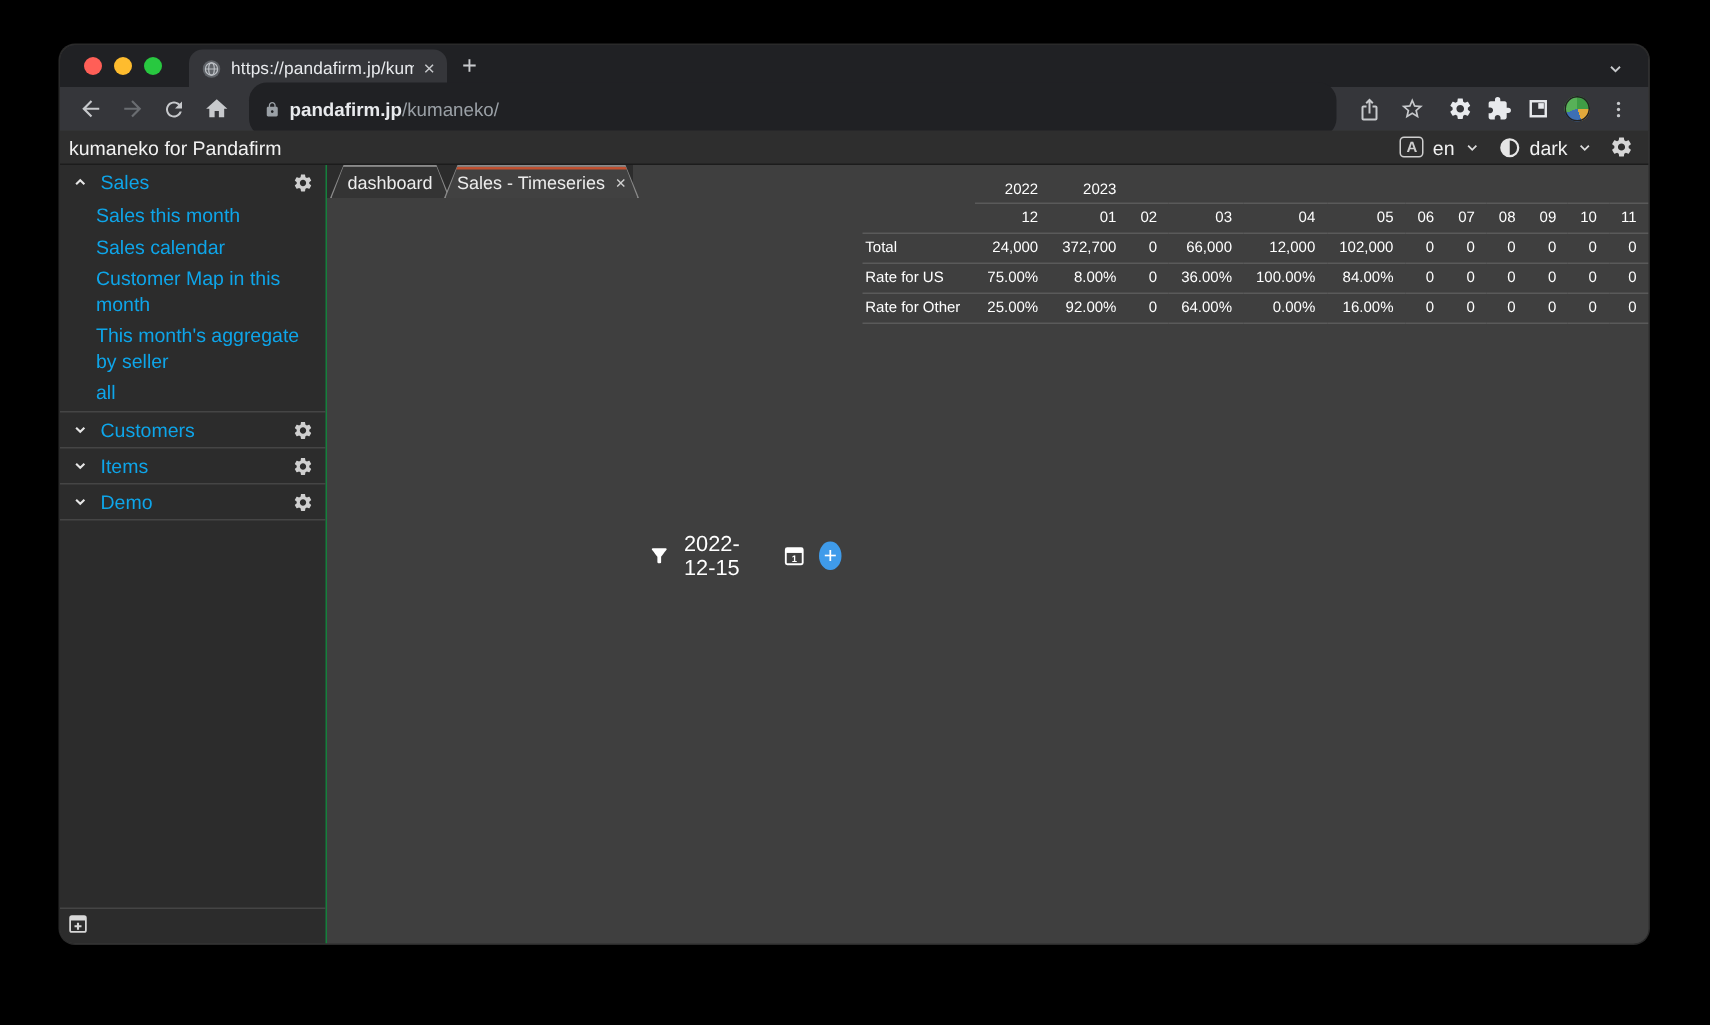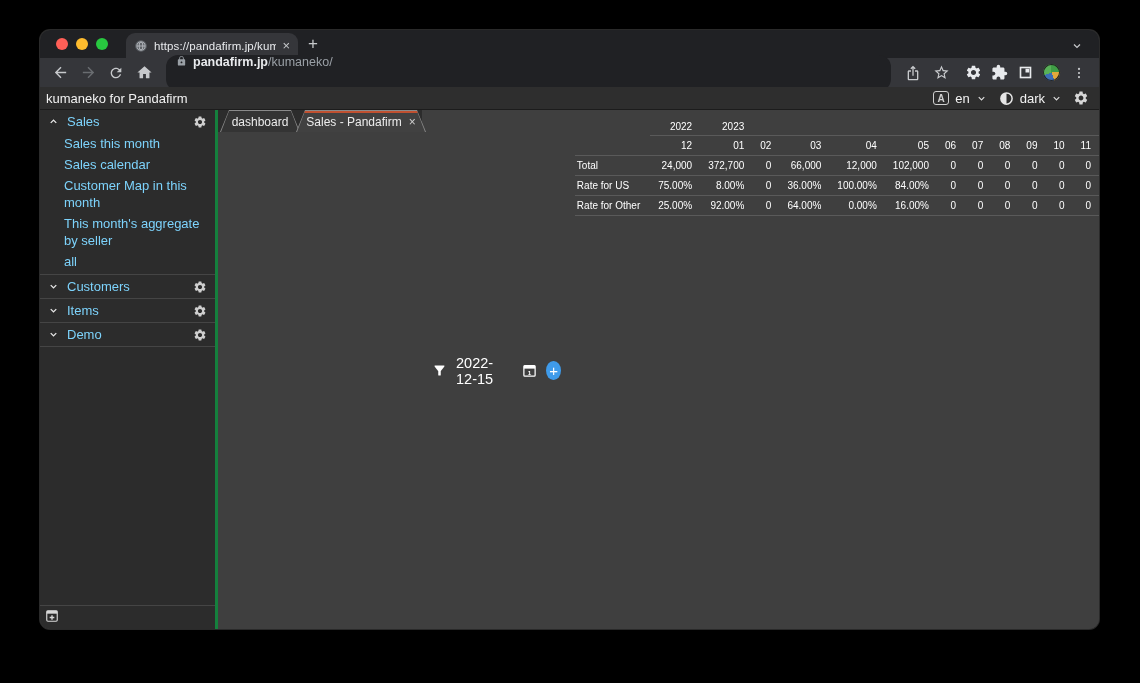--- a/index.html
+++ b/index.html
@@ -18,38 +18,38 @@
   .btab-close { color:#c7c9cc; font-size:13px; cursor:default; }
   .newtab { color:#c7c9cc; font-size:17px; padding:0 14px 4px 10px; }
   .tabsearch { margin-left:auto; padding:0 16px 6px 0; }
   .icon { display:inline-flex; align-items:center; justify-content:center; }
   svg { display:block; }
 
   
   .toolbar { height:29px; background:#35363a; display:flex; align-items:center; padding:0 8px; gap:4px; flex:0 0 29px; }
   .tbtn { width:24px; height:24px; border-radius:50%; display:flex; align-items:center; justify-content:center; color:#c7c9cc; }
   .tbtn.disabled { color:#6a6d71; }
-  .omnibox { flex:1; height:36px; background:#202124; border-radius:12px; display:flex; align-items:flex-start;
+  .omnibox { flex:1; height:36px; background:#202124; border-radius:12px; display:flex; align-items:center;
              padding:0 10px; gap:6px; margin:0 6px; color:#9aa0a6; font-size:12.5px; }
   .omni-host { color:#e8eaed; } .omni-path { color:#9aa0a6; }
   .ext { display:flex; align-items:center; gap:2px; margin-left:4px; }
   .globe-color { width:17px; height:17px; border-radius:50%;
     background: conic-gradient(#3f9d45 0 90deg, #e2a93b 90deg 160deg, #3d6fb4 160deg 250deg, #58b158 250deg 360deg);
     box-shadow: inset 0 0 0 1px #222; }
 
   
   .appheader { height:23px; background:#2e2e2e; border-bottom:1px solid #1c1c1c; display:flex; align-items:center;
                color:#f2f2f2; font-size:13px; padding:0 10px 0 6px; flex:0 0 23px; }
   .apph-right { margin-left:auto; display:flex; align-items:center; gap:6px; }
   .translate-box { width:16px; height:14px; border:1.5px solid #cfcfcf; border-radius:3px; color:#cfcfcf;
                    font-size:10px; font-weight:bold; display:flex; align-items:center; justify-content:center; }
 
   
   .appbody { flex:1; display:flex; min-height:0; }
-  .sidebar { width:178px; flex:0 0 178px; background:#2c2c2c; border-right:3px solid #15803d; color:#7dd3fc;
+  .sidebar { width:178px; flex:0 0 178px; background:#2c2c2c; border-right:1px solid #15803d; color:#0ea5e9;
              font-size:13px; display:flex; flex-direction:column; }
   .sec-head { display:flex; align-items:center; padding:4px 8px; gap:8px; }
   .sec-head .gear { margin-left:auto; }
   .sec-head.bordered { border-top:1px solid #454545; }
   .sec-items { padding-bottom:2px; }
   .sitem { padding:2px 8px 2px 24px; line-height:17px; cursor:default; }
   .sitem.selected { border:2px solid #979797; padding:0 6px 0 22px; }
   .sidebar-bottom { margin-top:auto; border-top:1px solid #454545; padding:3px 0 3px 5px; }
   .divider-after { border-bottom:1px solid #454545; }
 
@@ -291,21 +291,21 @@
 
     <div class="content">
       <div class="dtabbar">
         <div class="dtab-o inactive" style="width:80px">
           <div class="dtab">
               <span>dashboard</span>
             </div>
         </div>
         <div class="dtab-o active" style="width:130px">
           <div class="dtab">
-            <span>Sales - Pandafirm</span>
+            <span>Sales - Timeseries</span>
             <span class="dtab-close">×</span>
           </div>
         </div>
       </div>
 
       <div class="filterrow">
         <span class="icon">
           <svg width="15" height="15" viewBox="0 0 24 24" fill="#fff">
               <path d="M4.25 5.61C6.27 8.2 10 13 10 13v6c0 .55.45 1 1 1h2c.55 0 1-.45 1-1v-6s3.72-4.8 5.74-7.39c.51-.66.04-1.61-.79-1.61H5.04c-.83 0-1.3.95-.79 1.61z"></path>
             </svg>

